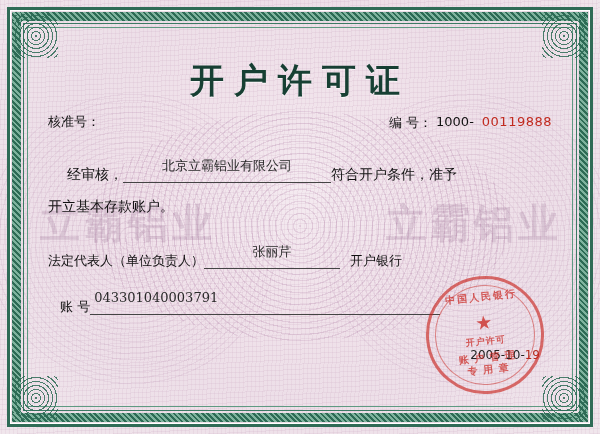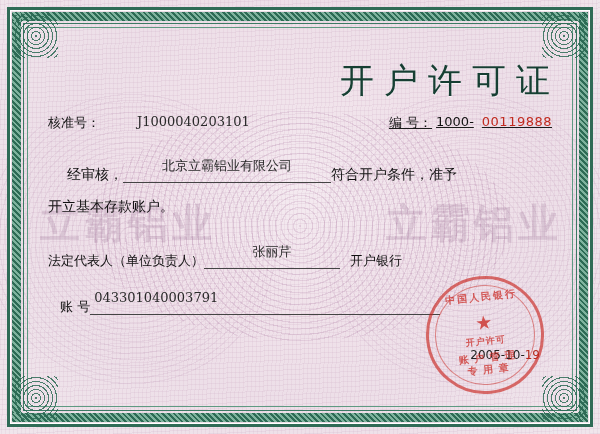--- a/index.html
+++ b/index.html
@@ -114,24 +114,24 @@
   .content {
     position: absolute;
     left: 40px;
     top: 36px;
     right: 40px;
     bottom: 36px;
     font-family: "DejaVu Sans", "Liberation Sans", sans-serif;
     color: #1b1b1b;
   }
   .doc-title {
-    text-align: right;
+    text-align: center;
     font-size: 34px;
     letter-spacing: 10px;
-    font-weight: normal;
+    font-weight: bold;
     color: #173f33;
     margin-top: 22px;
     text-shadow: 0 1px 0 rgba(255,255,255,.6);
   }
   .row {
     position: absolute;
     display: flex;
     align-items: flex-end;
     font-size: 13px;
     line-height: 1.2;
@@ -151,21 +151,21 @@
   .underline {
     border-bottom: 1px solid #444;
     min-width: 10px;
     text-align: center;
     padding-bottom: 8px;
   }
   .fill { flex: 1 1 auto; }
 
   
   .row-approve { left: 8px;  top: 78px; gap: 33px; }
-  .row-number  { right: 4px; top: 78px; text-decoration: underline; }
+  .row-number  { right: 4px; top: 78px; }
   .row-body1   { left: 27px; top: 122px; right: 4px; }
   .row-body2   { left: 8px;  top: 162px; text-align: right; }
   .row-legal   { left: 8px;  top: 208px; right: 4px; align-items: flex-end; }
   .row-account { left: 20px;  top: 254px; right: 120px; }
 
   .num-red { color: #c12a1f; letter-spacing: .5px; }
 
   
   .seal {
     position: absolute;
@@ -251,21 +251,20 @@
   <div class="corner tr"></div>
   <div class="corner bl"></div>
   <div class="corner br"></div>
 
   <div class="content">
 
     <div class="doc-title">开户许可证</div>
 
     <div class="row row-approve">
       <span class="label">核准号：</span>
-      <span class="value handwritten">J1000040203101</span>
     </div>
 
     <div class="row row-number">
       <span class="label">编 号：</span>
       <span class="value">1000-</span>
       <span class="value num-red">00119888</span>
     </div>
 
     <div class="row row-body1">
       <span class="label label-lg">经审核，</span>

